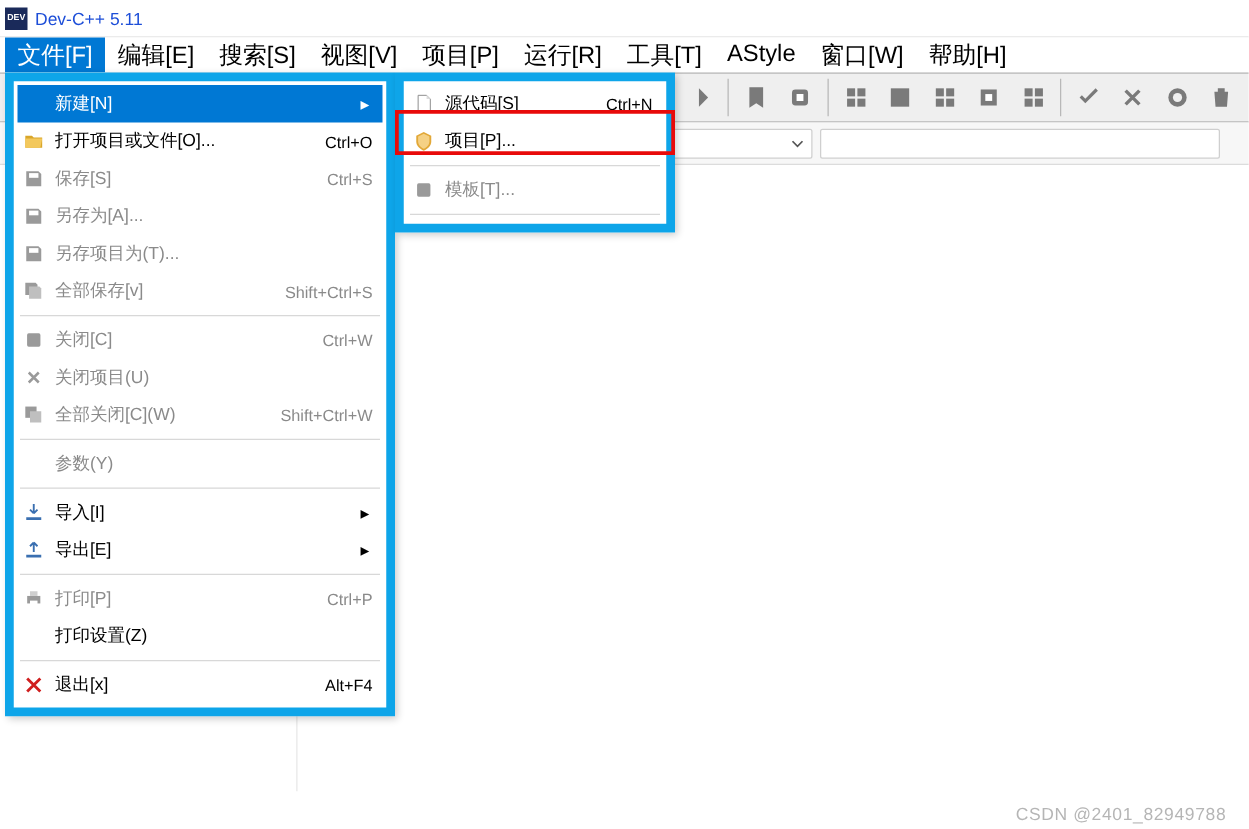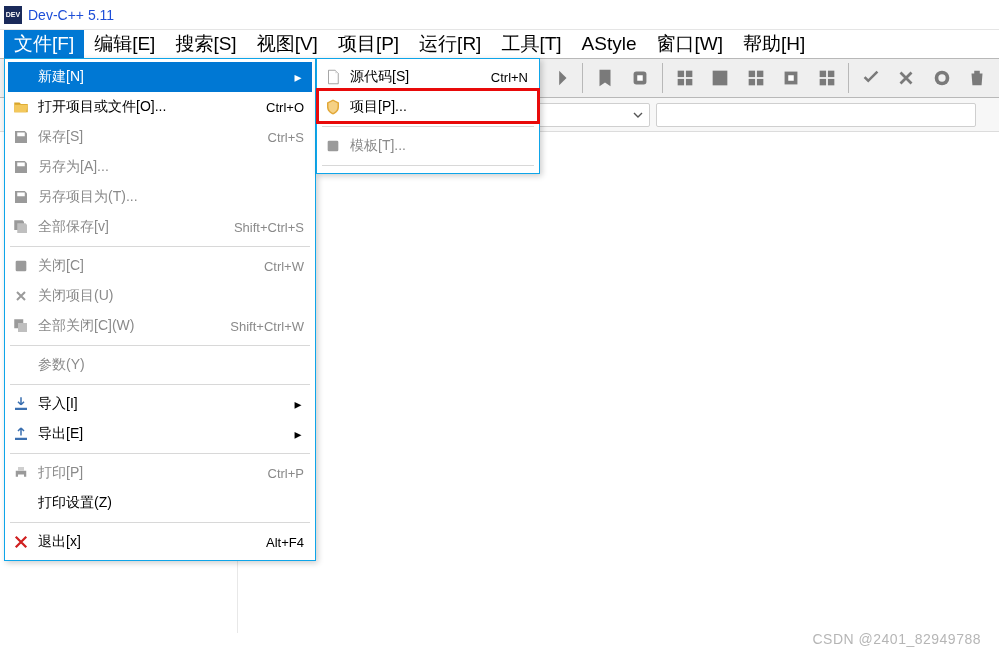--- a/index.html
+++ b/index.html
@@ -14,34 +14,34 @@
   .toolbar{height:40px;background:#efefef;border-top:1px solid #b8b8b8;border-bottom:1px solid #b8b8b8;display:flex;align-items:center;padding:0 4px;}
   .toolbtn{width:36px;height:34px;display:flex;align-items:center;justify-content:center;margin:0 1px;}
   .toolbtn svg{width:22px;height:22px;}
   .tool-sep{width:1px;height:30px;background:#b8b8b8;margin:0 4px;}
   .toolbar2{height:34px;background:#f7f7f7;border-bottom:1px solid #dcdcdc;display:flex;align-items:center;}
   .dropdown-field{height:24px;border:1px solid #cfcfcf;background:#fff;display:flex;align-items:center;padding:0 6px;margin-left:330px;border-radius:2px;}
   .dropdown-field svg{width:10px;height:10px;}
   .dropdown-field2{height:24px;border:1px solid #cfcfcf;background:#fff;display:flex;align-items:center;padding:0 6px;width:320px;margin-left:6px;border-radius:2px;}
   .sidepanel{position:absolute;left:0;top:132px;width:238px;bottom:30px;background:#fff;border-right:1px solid #e8e8e8;}
   
-  .menu-popup{position:absolute;background:#fff;border:1px solid #0ea5e9;box-shadow:2px 2px 6px rgba(0,0,0,0.2);padding:3px;font-size:14px;z-index:10;}
+  .menu-popup{position:absolute;background:#fff;border:7px solid #0ea5e9;box-shadow:2px 2px 6px rgba(0,0,0,0.2);padding:3px;font-size:14px;z-index:10;}
   .file-menu{left:4px;top:58px;width:312px;}
   .sub-menu{left:316px;top:58px;width:224px;}
   .menu-row{display:flex;align-items:center;height:30px;padding:0 8px 0 2px;cursor:default;position:relative;}
   .menu-row.hover{background:#0078d4;color:#fff;}
   .menu-row.disabled{color:#8a8a8a;}
   .mi-icon{width:22px;height:22px;display:flex;align-items:center;justify-content:center;margin-right:6px;}
   .mi-label{flex:1;}
   .mi-shortcut{color:inherit;margin-left:10px;font-size:13px;}
   .mi-arrow{width:12px;text-align:center;}
   .menu-sep{height:1px;background:#d8d8d8;margin:4px 2px;}
   .red-box{position:absolute;border:3px solid #e80a0a;pointer-events:none;z-index:20;}
   .red-box.project{left:316px;top:88px;width:224px;height:36px;}
-  .watermark{position:absolute;right:18px;bottom:16px;color:rgba(120,120,120,0.55);font-size:14px;letter-spacing:0.5px;z-index:30;}
+  .watermark{position:absolute;right:18px;bottom:4px;color:rgba(120,120,120,0.55);font-size:14px;letter-spacing:0.5px;z-index:30;}
   .gray-fill{fill:#7a7a7a;}
 </style>
 </head>
 <body>
 
 <div class="titlebar">
   <div class="app-icon">
       <span class="app-icon-text">DEV</span>
     </div>
   <div class="title">Dev-C++ 5.11</div>

